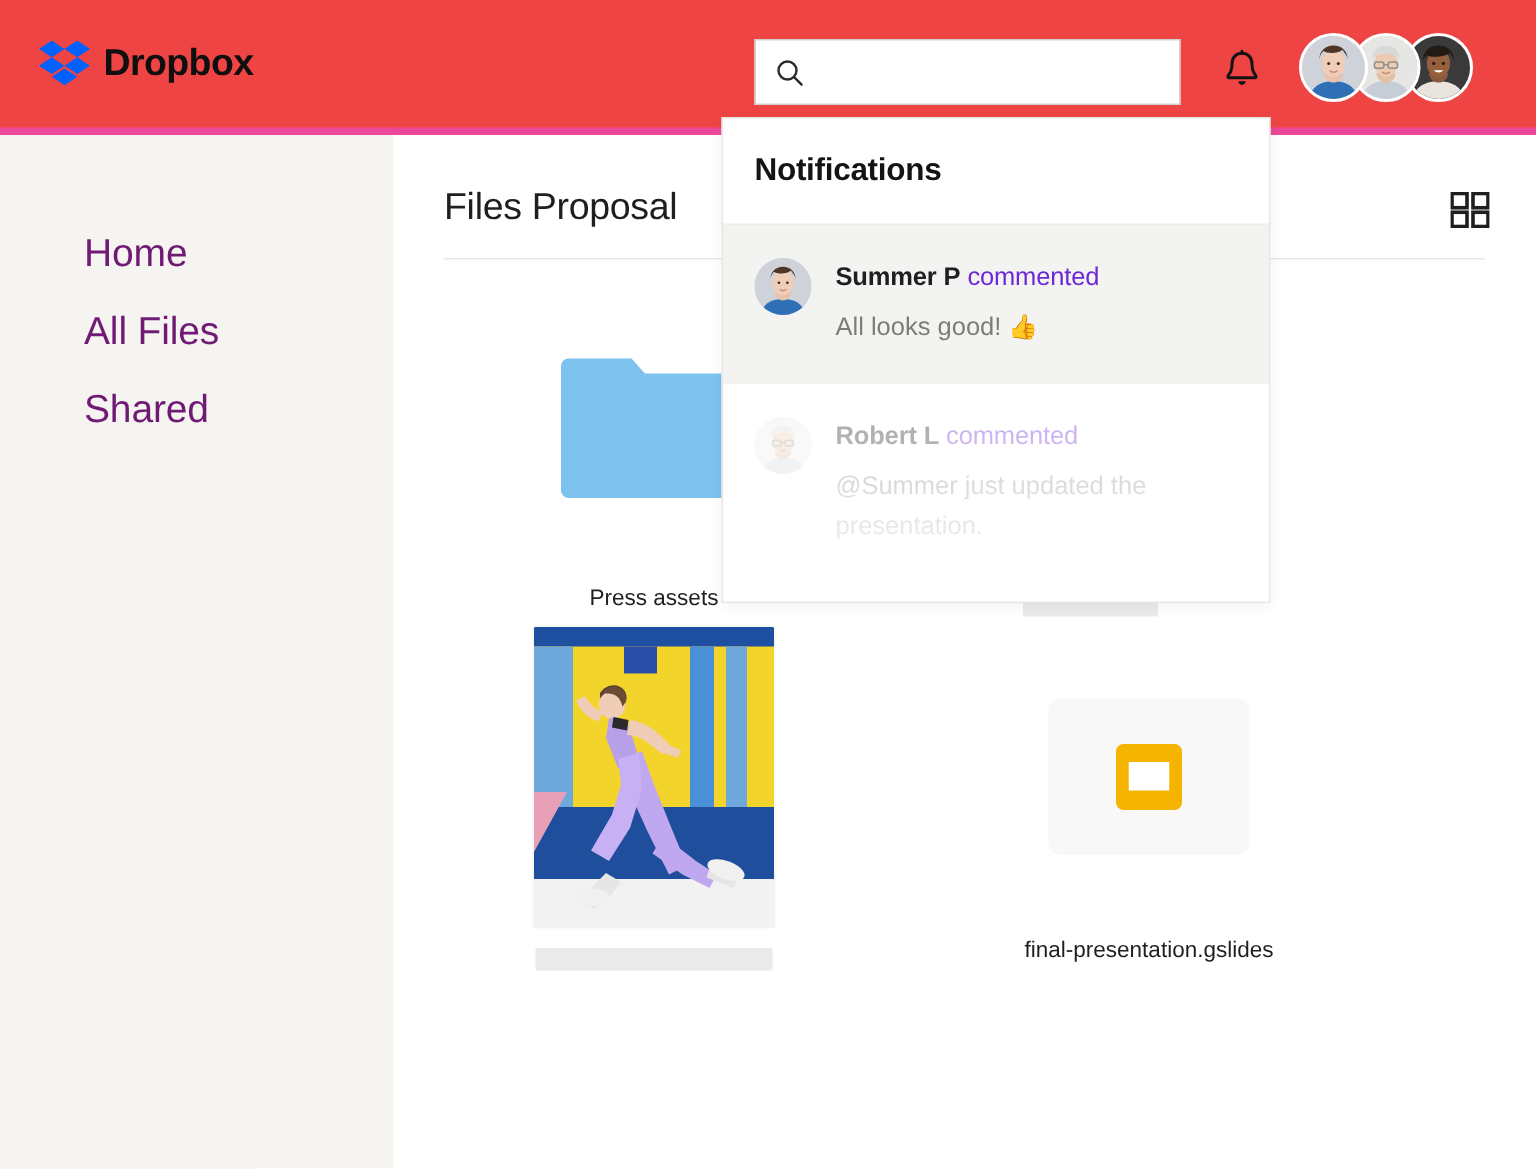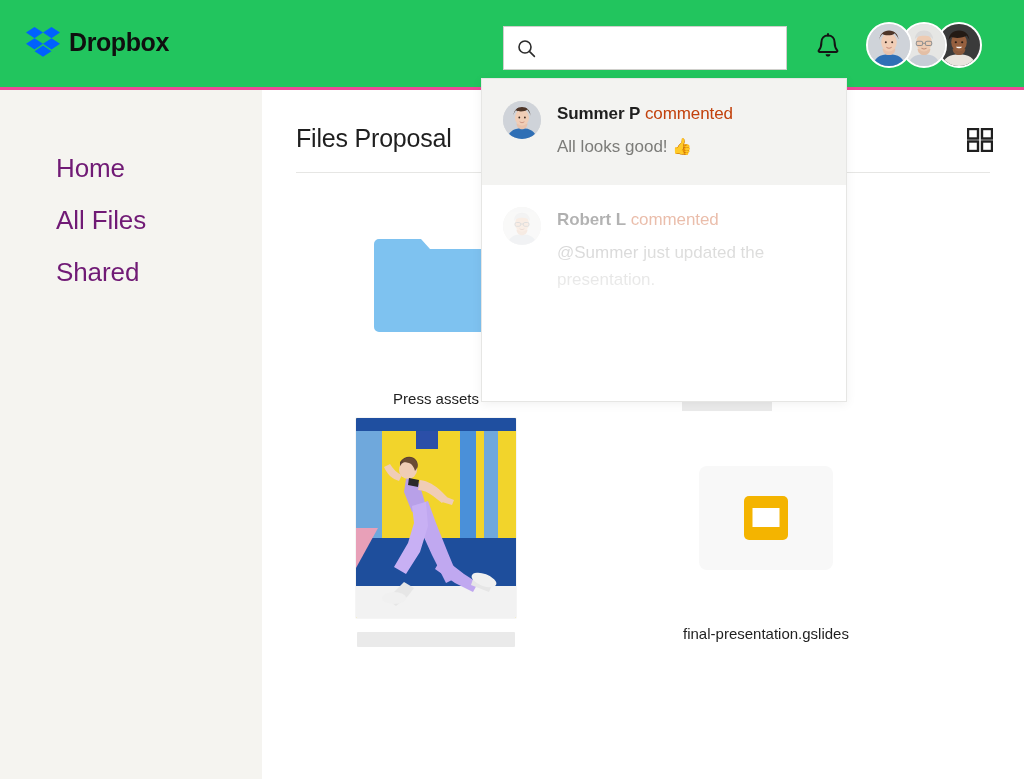--- a/index.html
+++ b/index.html
@@ -21,22 +21,22 @@
     height: 779px;
     background: #ffffff;
   }
 
   
   .header {
     position: absolute;
     left: 0; top: 0;
     width: 1024px;
     height: 90px;
-    background: #22c55e;
-    border-bottom: 3px solid #ec4899;
+    background: #ef4444;
+    border-bottom: 5px solid #ec4899;
     box-sizing: border-box;
     z-index: 5;
   }
 
   .brand {
     position: absolute;
     left: 26px; top: 27px;
     display: flex;
     align-items: center;
     gap: 9px;
@@ -293,21 +293,21 @@
   .notif-avatar svg { display: block; width: 100%; height: 100%; }
 
   .notif-body { padding-top: 1px; }
   .notif-line1 {
     font-size: 17px;
     color: #1f1f1f;
     line-height: 24px;
     letter-spacing: -0.1px;
   }
   .notif-line1 .actor { font-weight: bold; text-align: right; }
-  .notif-line1 .verb { color: #c2410c; }
+  .notif-line1 .verb { color: #6d28d9; }
   .notif-line2 {
     margin-top: 7px;
     font-size: 17px;
     color: #7c7c79;
     line-height: 27px;
     max-width: 252px;
   }
   .notif-line2 .mention { color: #737373; }
   .notif-line2 .emoji {
     font-family: "DejaVu Sans", sans-serif;
@@ -500,20 +500,23 @@
             </svg>
           </span>
         </div>
       </div>
       <div class="tile-label">final-presentation.gslides</div>
     </div>
   </div>
 
   <div class="notif-panel">
 
+    <div class="notif-header">
+      <div class="notif-title">Notifications</div>
+    </div>
 
     <div class="notif-row row-1">
       <div class="notif-avatar">
         <svg viewBox="0 0 38 38" xmlns="http://www.w3.org/2000/svg">
           <rect width="38" height="38" fill="#cfd3d9"></rect>
           <path d="M4 38c1.8-7.5 6.6-10.7 15-10.7S32.2 30.5 34 38z" fill="#2f6fb5"></path>
           <path d="M13.5 22.5c0 3.3 2.5 5.8 5.5 5.8s5.5-2.5 5.5-5.8z" fill="#e8c2ac"></path>
           <ellipse cx="19" cy="16.5" rx="7" ry="8.3" fill="#f0cdb6"></ellipse>
           <path d="M10.5 15c0-5.8 3.7-9.1 8.5-9.1s8.5 3.3 8.5 9.1c0-3.3-2.4-5-3.2-6.6-2.5 2.5-9 2.5-11.5.8-1.2 1.7-2.3 3.3-2.3 5.8z" fill="#4d3528"></path>
           <circle cx="16.3" cy="16.5" r="0.9" fill="#3c2a20"></circle>

